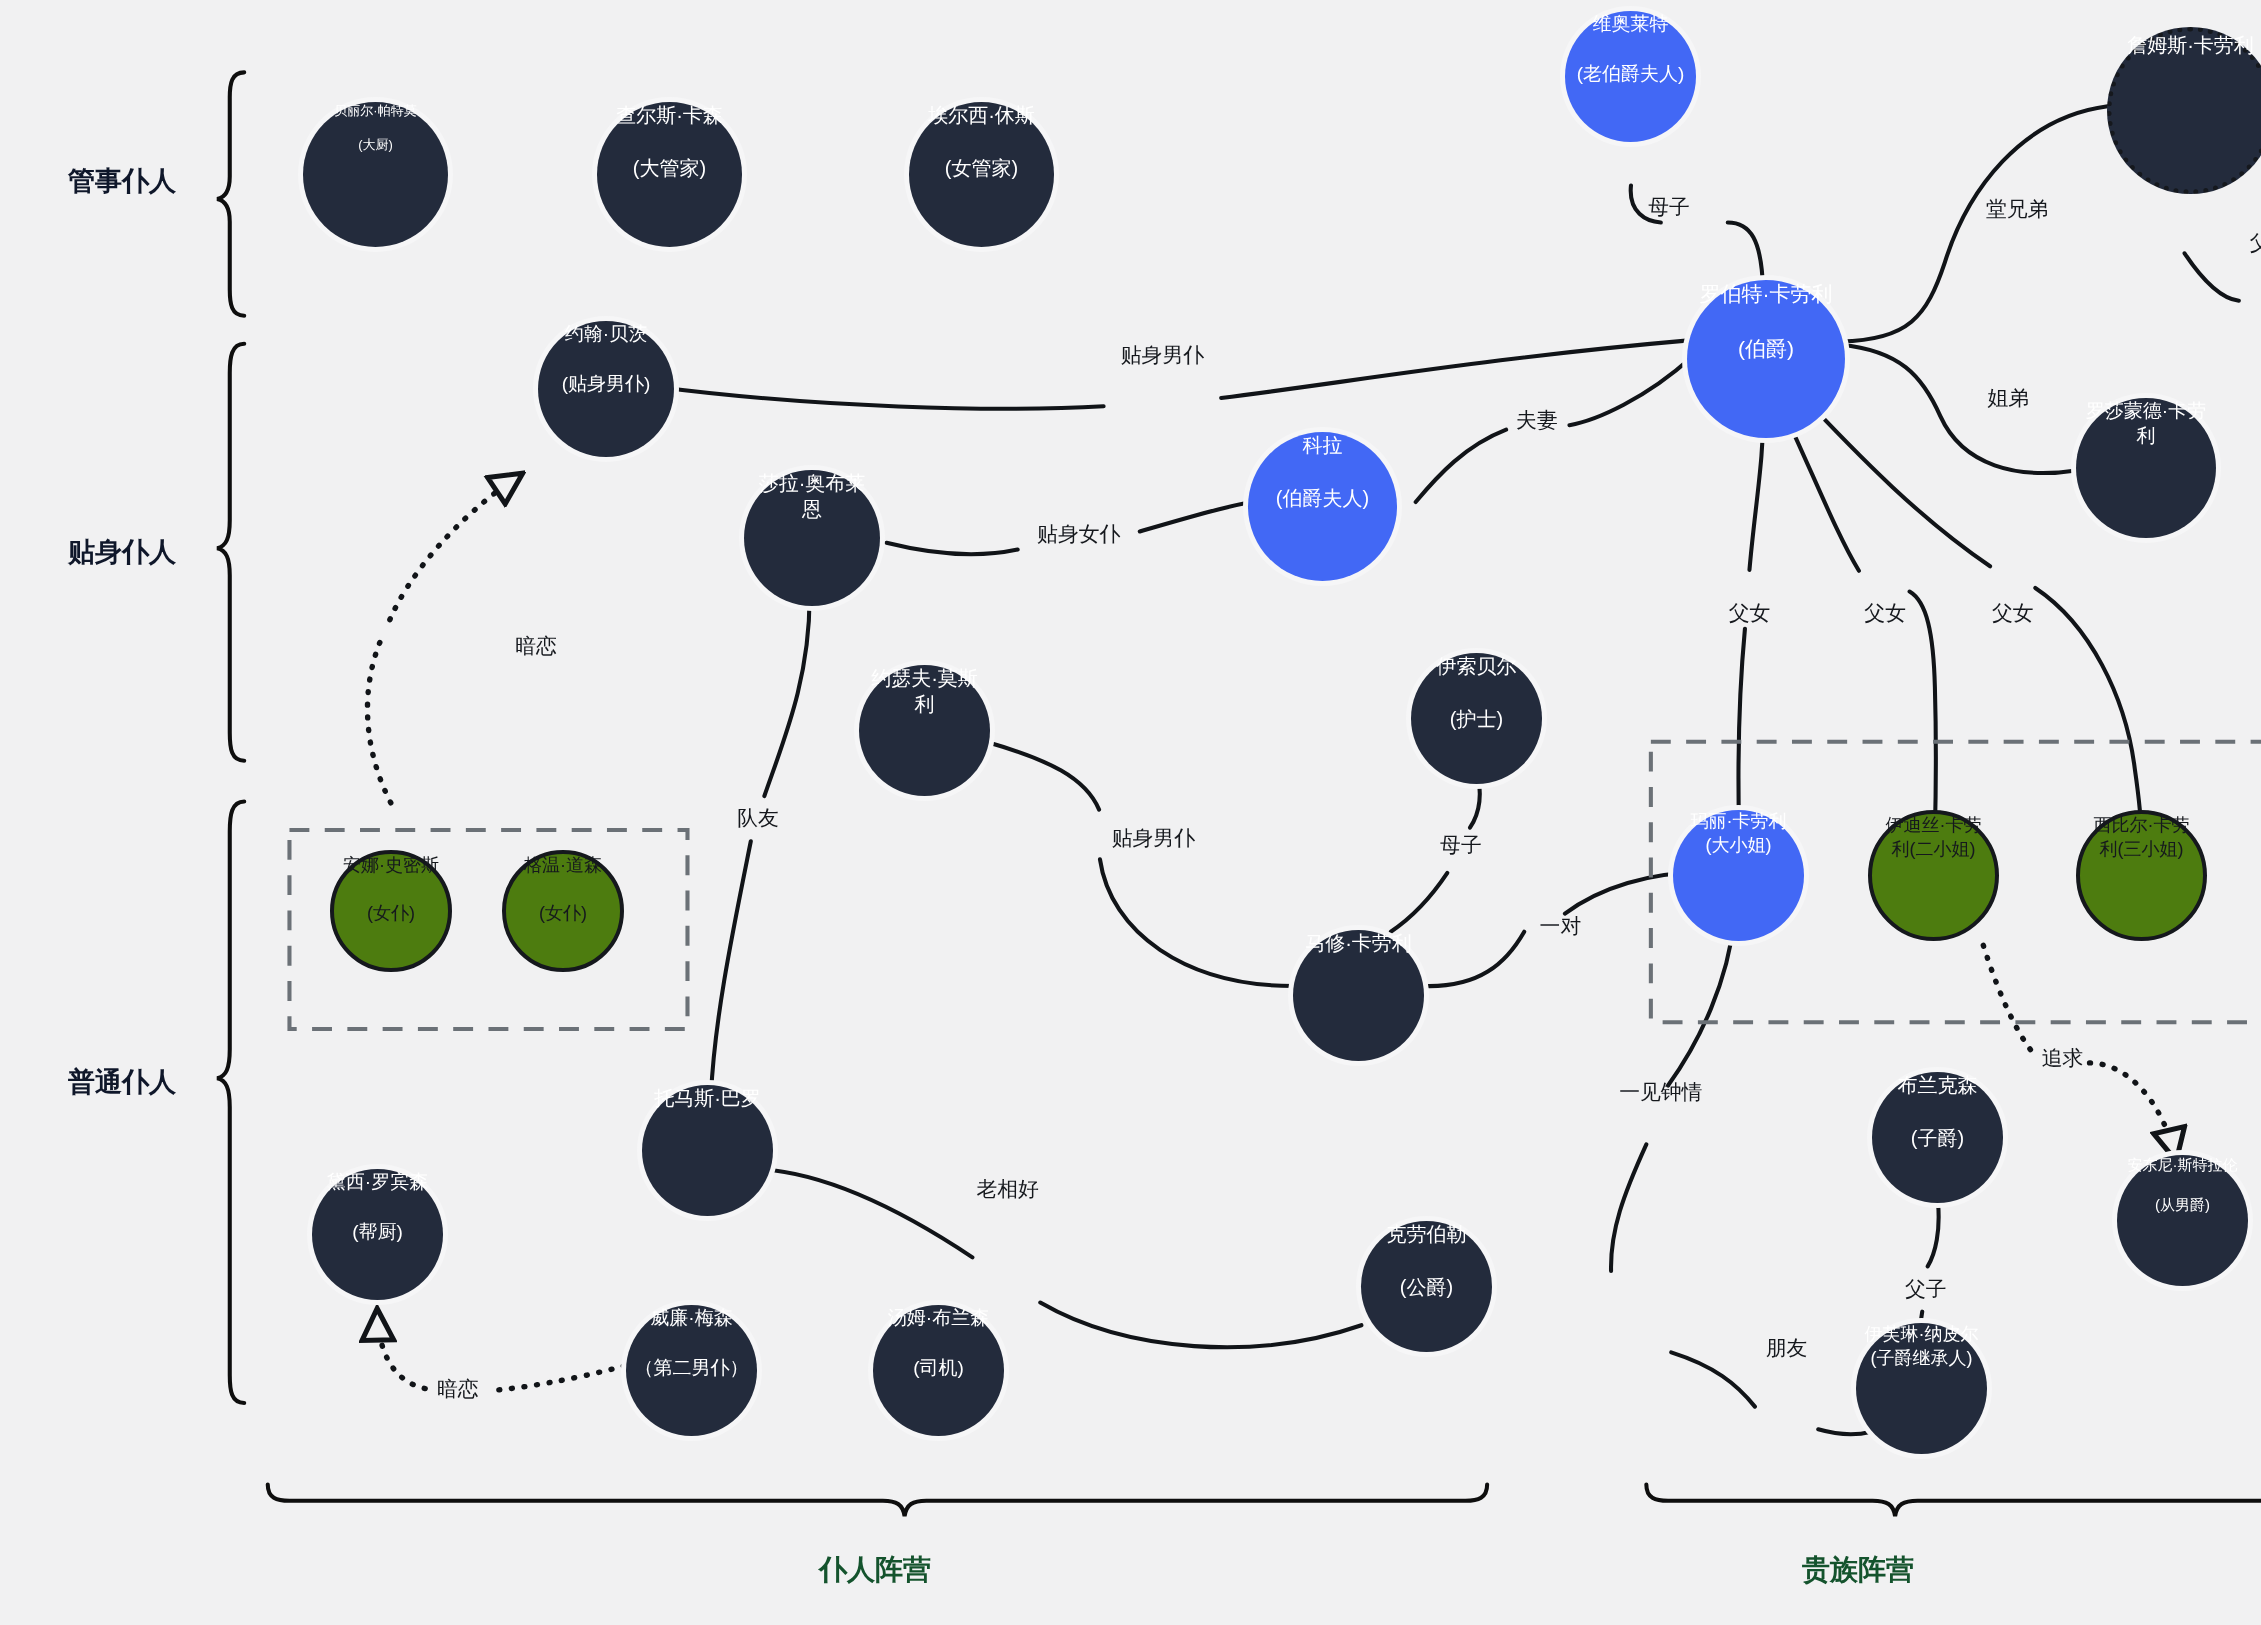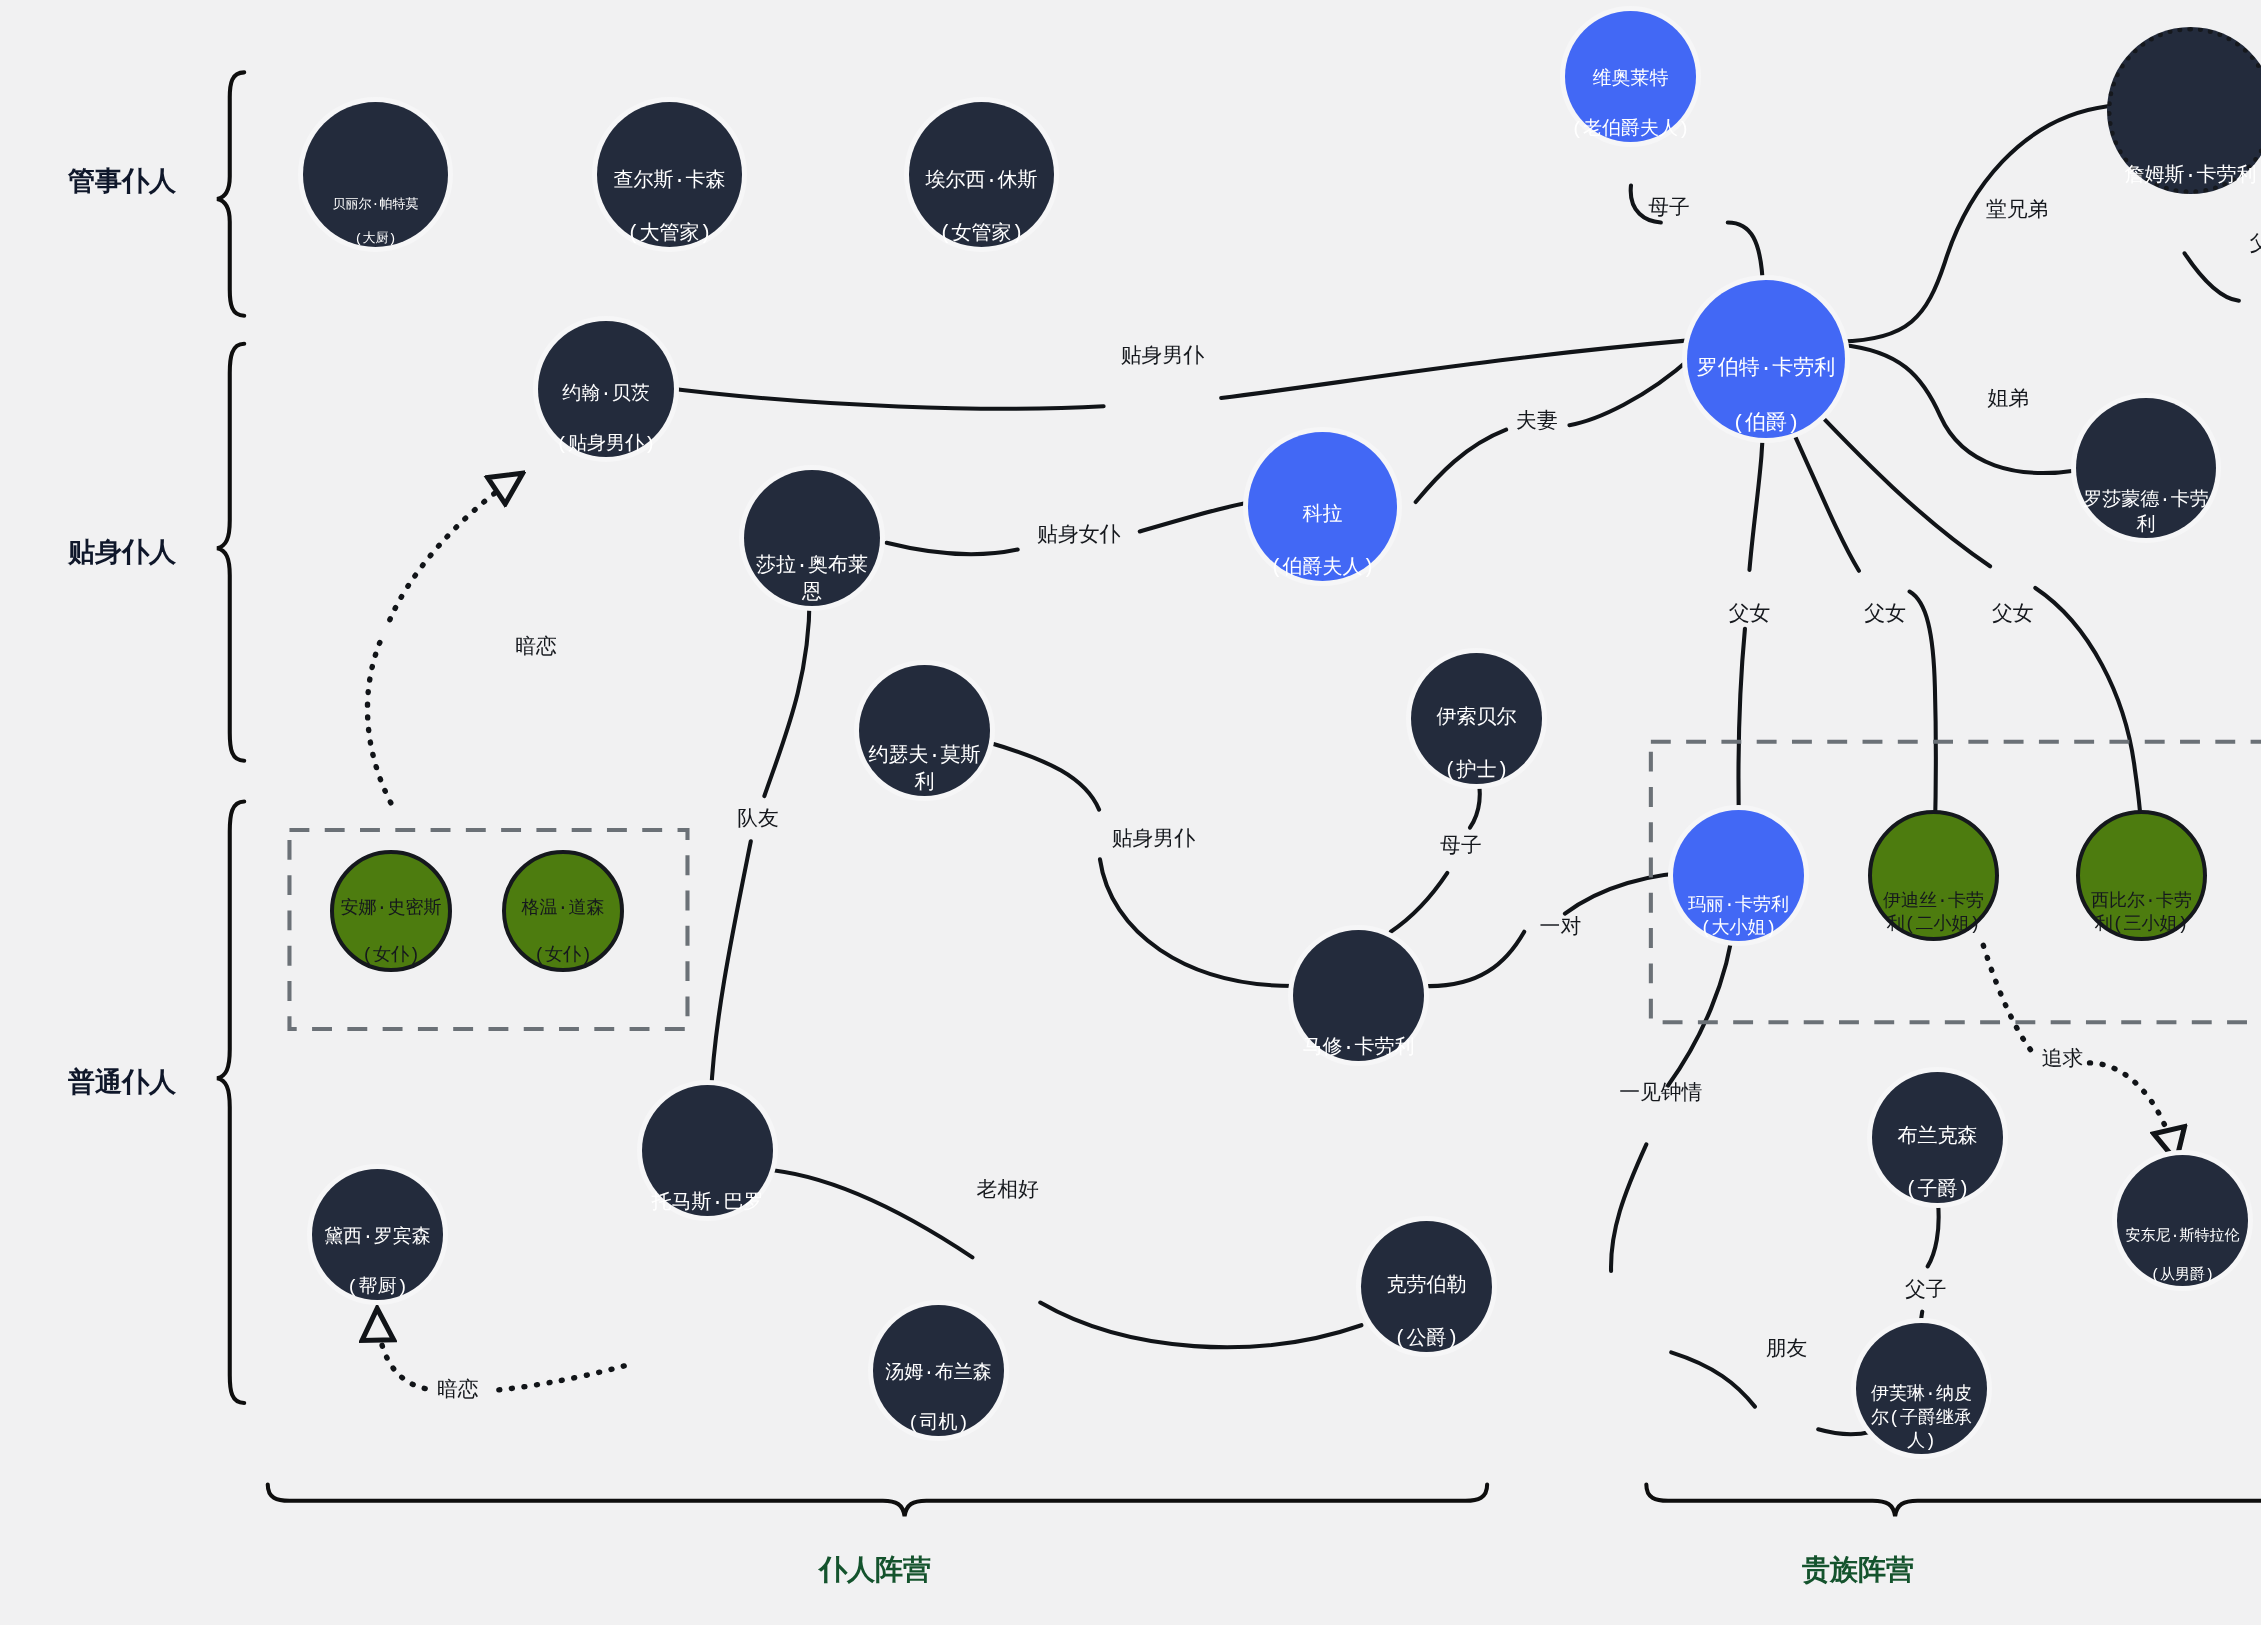--- a/index.html
+++ b/index.html
@@ -4,22 +4,22 @@
 <style>
   html,body{margin:0;padding:0;background:#f1f1f2;}
   body{font-family:"Liberation Sans","DejaVu Sans",sans-serif;}
   #stage{position:relative;width:2517px;height:1626px;background:#f1f1f2;overflow:hidden;}
   svg.layer{position:absolute;left:0;top:0;width:2517px;height:1626px;overflow:visible;}
   .edge{fill:none;stroke:#111418;stroke-width:9;stroke-linecap:round;}
   .edge.dotted{stroke-dasharray:2 26;stroke-width:12;stroke-linecap:round;}
   .group-box{fill:none;stroke:#6b7177;stroke-width:9;stroke-dasharray:44 34;}
   .brace{fill:none;stroke:#0e0e0e;stroke-width:9;stroke-linecap:round;}
   .elabel{font-size:46px;fill:#15181d;font-family:"Liberation Sans","DejaVu Sans",sans-serif;}
-  .node{position:absolute;display:flex;align-items:flex-end;justify-content:center;text-align:center;
-        box-sizing:border-box;line-height:1.32;border-radius:50%;padding:0 6.3px;font-family:Liberation Mono, monospace;}
+  .node{position:absolute;display:flex;align-items:flex-start;justify-content:center;text-align:center;
+        box-sizing:border-box;line-height:1.32;border-radius:50%;padding:0 6.3px;}
   .node span{display:block;width:100%;}
   .n-dark{background:#232b3c;color:#ffffff;box-shadow:0 0 0 5px #f6f6f7;}
   .n-blue{background:#4268f5;color:#ffffff;box-shadow:0 0 0 5px #f6f6f7;}
   .n-light{background:#4d7c0f;color:#15181d;border:4.1px solid #15181d;}
   .n-dotted{background:#232b3c;color:#ffffff;border:5px dotted #15181d;}
   .cat-label{position:absolute;font-size:27px;font-weight:bold;color:#0f172a;white-space:nowrap;}
   .camp-label{position:absolute;font-size:28px;font-weight:bold;color:#14532d;white-space:nowrap;}
 </style>
 </head>
 <body>
@@ -184,20 +184,23 @@
   <div class="node n-light" style="left:2076px;top:810px;width:131px;height:131px;font-size:18px;">
     <span>西比尔·卡劳利(三小姐)</span>
   </div>
 
   <div class="node n-dark" style="left:642px;top:1085px;width:131px;height:131px;font-size:20px;">
     <span>托马斯·巴罗</span>
   </div>
   <div class="node n-dark" style="left:312px;top:1169px;width:131px;height:131px;font-size:19px;">
     <span><span>黛西·罗宾森</span><br><span>(帮厨)</span></span>
   </div>
+  <div class="node n-dark" style="left:626px;top:1305px;width:131px;height:131px;font-size:19px;">
+    <span><span>威廉·梅森</span><br><span>（第二男仆）</span></span>
+  </div>
   <div class="node n-dark" style="left:873px;top:1305px;width:131px;height:131px;font-size:19px;">
     <span><span>汤姆·布兰森</span><br><span>(司机)</span></span>
   </div>
 
   <div class="node n-dark" style="left:1361px;top:1221px;width:131px;height:131px;font-size:20px;">
     <span><span>克劳伯勒</span><br><span>(公爵)</span></span>
   </div>
   <div class="node n-dark" style="left:1856px;top:1323px;width:131px;height:131px;font-size:18px;">
     <span>伊芙琳·纳皮尔(子爵继承人)</span>
   </div>

